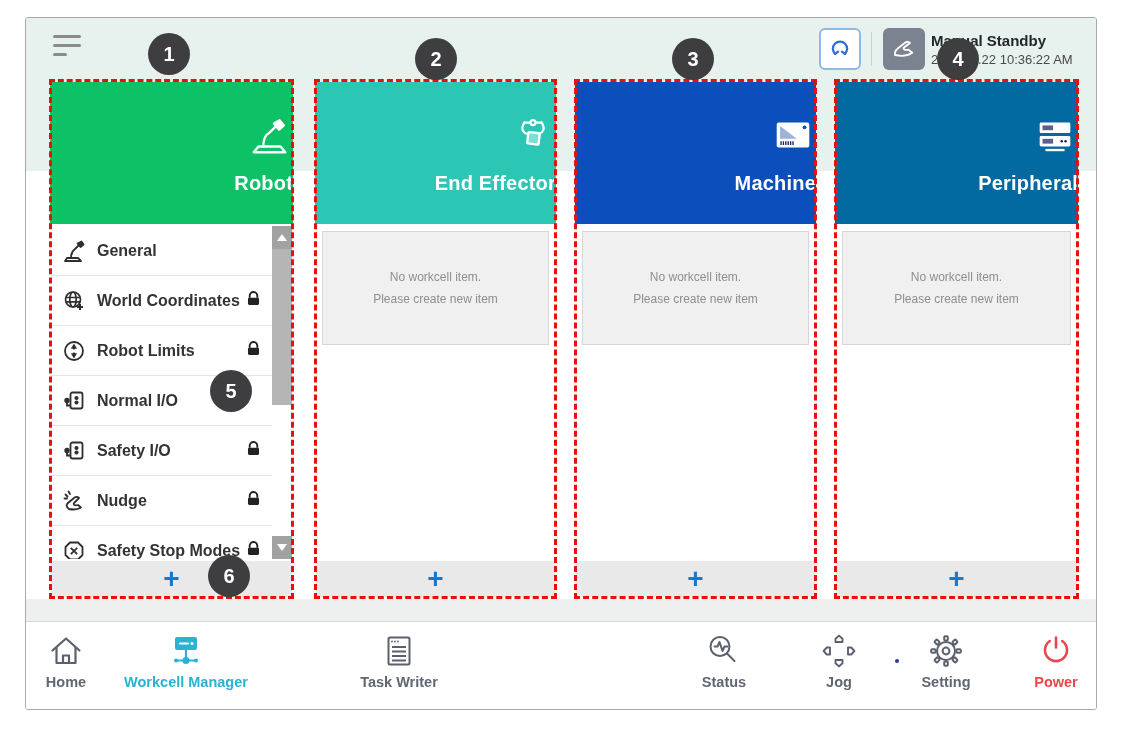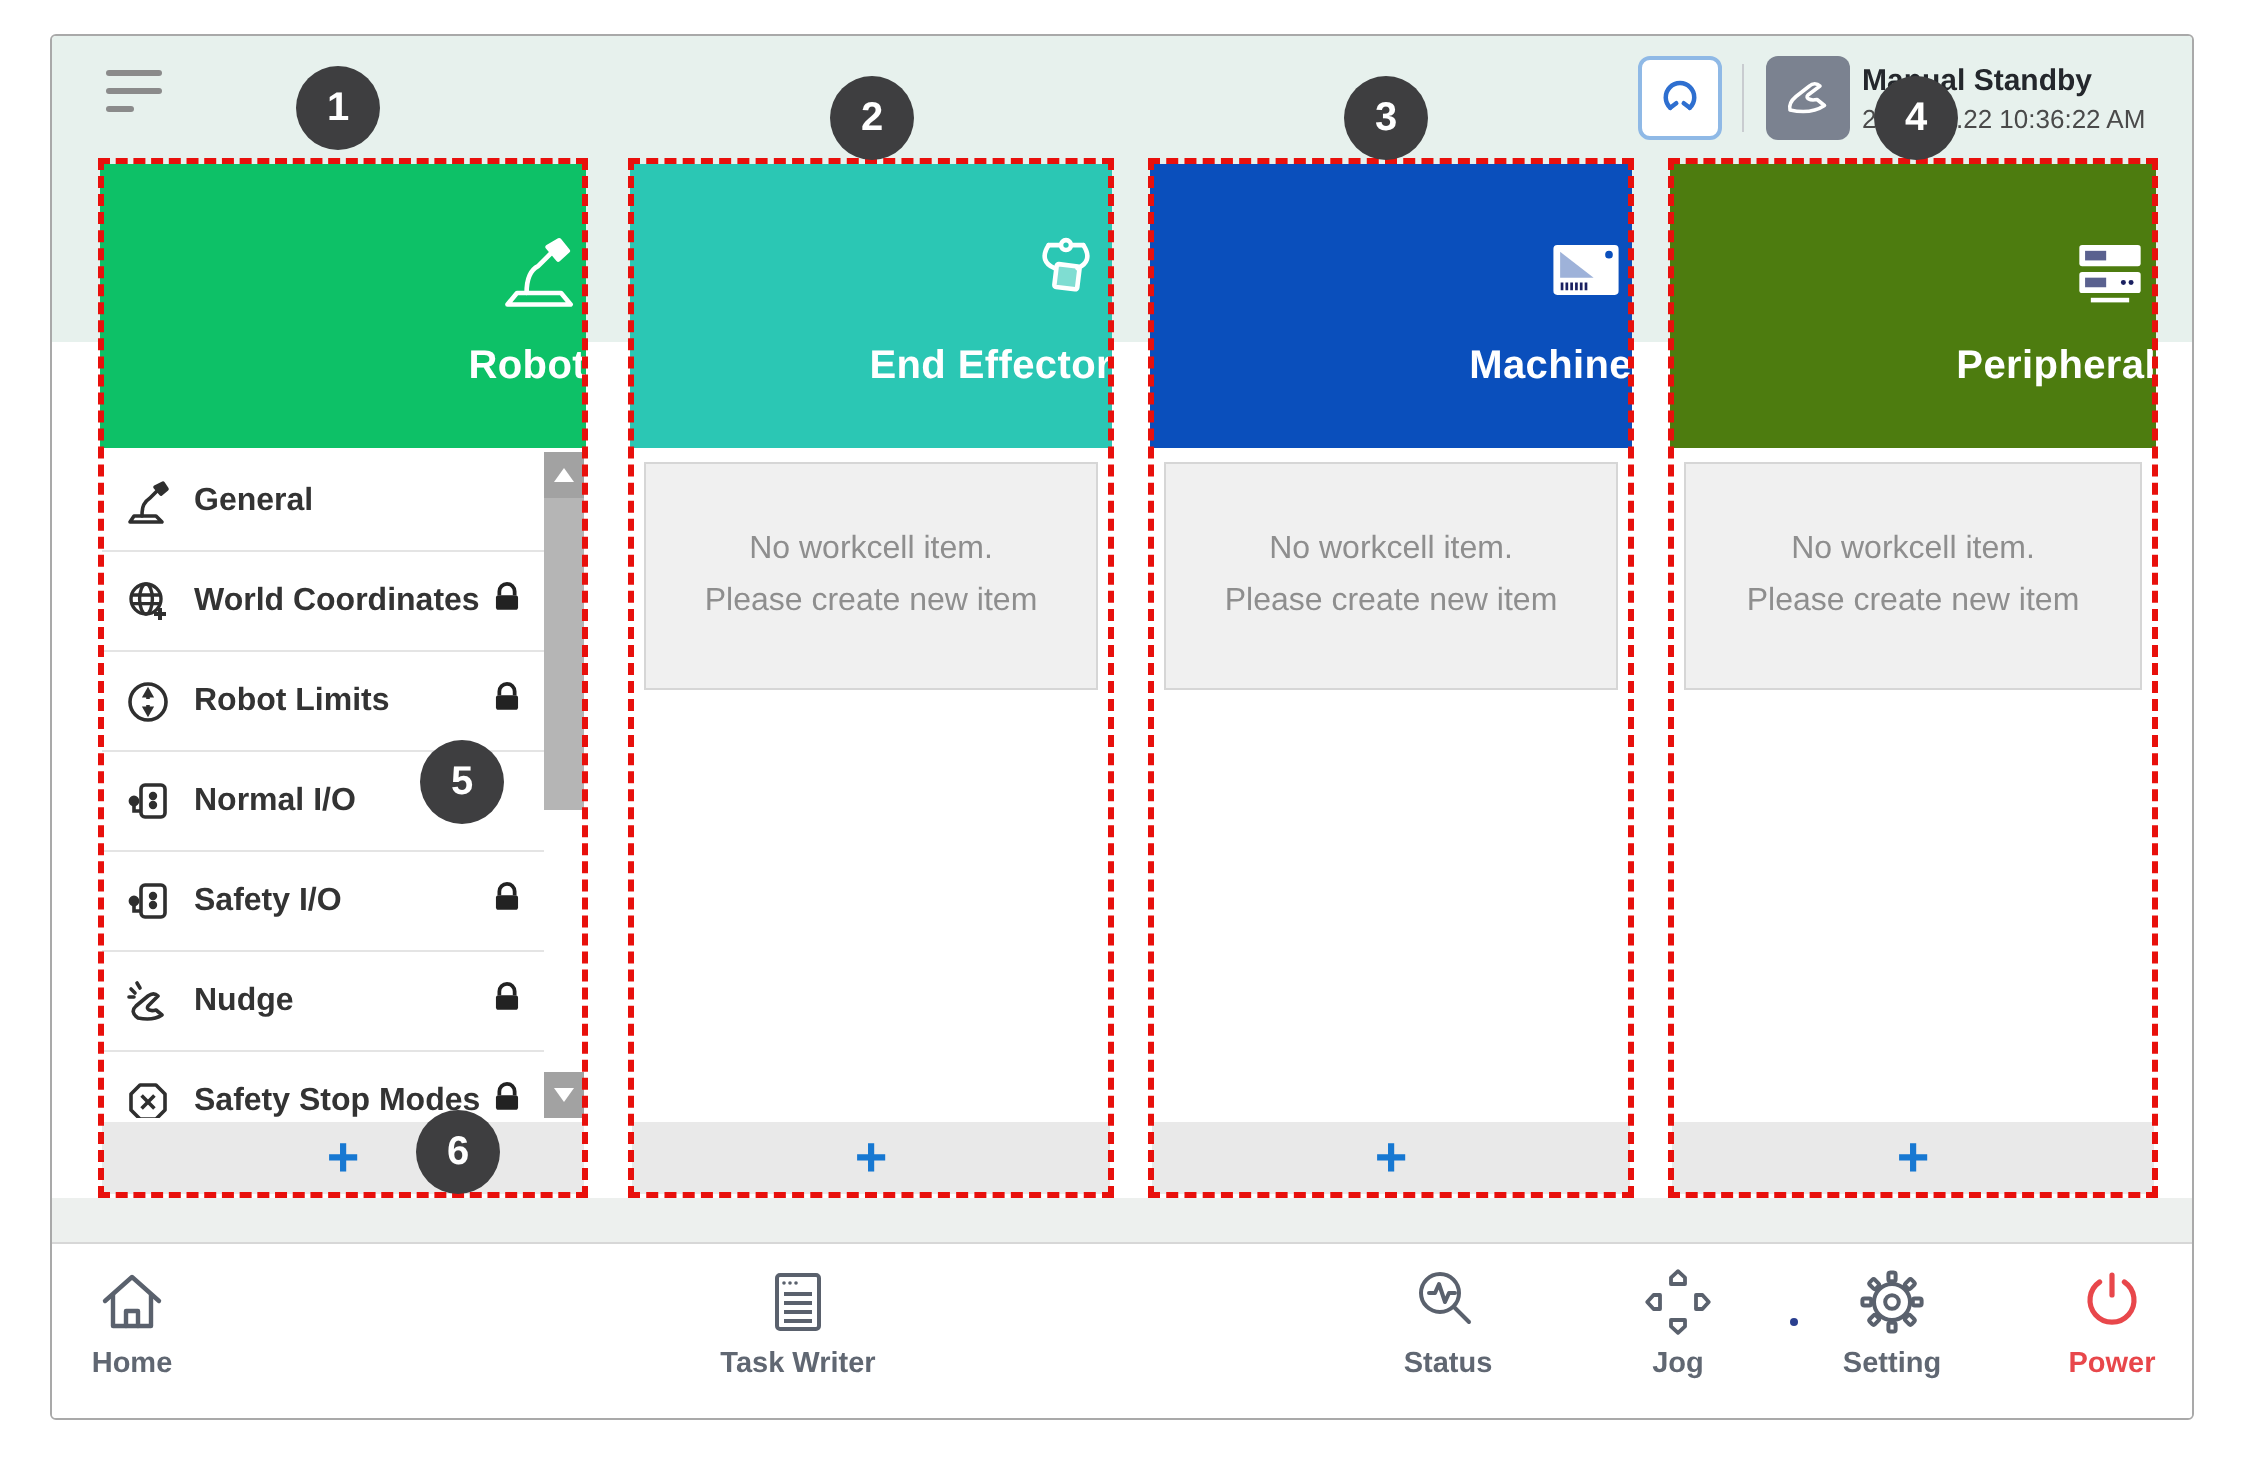--- a/index.html
+++ b/index.html
@@ -26,21 +26,21 @@
   
   .column { position:absolute; top:61px; height:520px; }
   .col-robot { left:23px; width:245px; }
   .col-ee { left:288px; width:243px;text-decoration:underline; }
   .col-machine { left:548px; width:243px; }
   .col-peripheral { left:808px; width:245px; }
   .dash-overlay { position:absolute; inset:0; border:3px dashed #e8100c; z-index:10; pointer-events:none; }
   .col-header { position:absolute; left:1px; right:1px; top:3px; height:142px; display:flex; flex-direction:column; align-items:flex-end; justify-content:center; gap:14px; cursor:pointer; z-index:1; }
   .col-title { color:#fff; font-size:20px; font-weight:700; letter-spacing:.2px; }
   .empty-box { position:absolute; left:8px; right:8px; top:152px; height:114px; background:#f0f0f0; border:1px solid #d6d6d6; display:flex; flex-direction:column; align-items:center; justify-content:center; gap:8px; }
-  .empty-box span { color:#8e8e8e; font-size:16px; }
+  .empty-box span { color:#8e8e8e; font-size:12px; }
   .col-footer { position:absolute; left:2px; right:2px; bottom:2px; height:36px; background:#e9e9e9; display:flex; align-items:center; justify-content:center; cursor:pointer; }
   .plus { font-size:28px; font-weight:700; line-height:30px; }
 
   
   .robot-list { position:absolute; left:2px; right:2px; top:147px; bottom:40px; background:#fef9c3; overflow:hidden; }
   .row { height:50px; display:flex; align-items:center; padding:0 30px 0 8px; border-bottom:1px solid #e4e4e4; background:#fff; cursor:pointer; }
   .row .ric { width:30px; height:30px; flex:0 0 30px; margin-right:8px; display:flex; align-items:center; justify-content:center; }
   .row .rlabel { font-size:16px; font-weight:700; color:#333; white-space:nowrap; }
   .row .lock { margin-left:auto; }
 
@@ -258,21 +258,21 @@
         <span>No workcell item.</span>
         <span>Please create new item</span>
       </div>
       <div class="col-footer">
         <span class="plus" style="color: rgb(23, 120, 210);">+</span>
       </div>
       <div class="dash-overlay" style="border-color: rgb(232, 16, 12);"></div>
     </div>
 
     <div class="column col-peripheral">
-      <div class="col-header" style="background: #4d7c0f;">
+      <div class="col-header" style="background: #0369a1;">
         <svg width="46" height="46" viewBox="0 0 48 48">
           <rect x="8" y="11" width="32" height="11" rx="1.5" fill="#fff"></rect>
           <rect x="8" y="25" width="32" height="11" rx="1.5" fill="#fff"></rect>
           <rect x="11" y="14" width="11" height="5" fill="#5a618f"></rect>
           <rect x="11" y="28" width="11" height="5" fill="#5a618f"></rect>
           <circle cx="31" cy="30.5" r="1.3" fill="#1a2060"></circle>
             <circle cx="35" cy="30.5" r="1.3" fill="#1a2060"></circle>
           <rect x="14" y="38.5" width="20" height="2.4" fill="#fff"></rect>
         </svg>
         <div class="col-title">Peripheral</div>
@@ -293,20 +293,33 @@
 
       <div class="nav-item" style="left:-20px;">
         <svg width="40" height="40" viewBox="0 0 40 40" fill="none" stroke="#5a616d" stroke-width="2.2" stroke-linecap="round" stroke-linejoin="round">
           <path d="M6.5 19.5 L20 7.5 L33.5 19.5"></path>
             <path d="M10.5 16.5 V32 H29.5 V16.5"></path>
             <path d="M17 32 V24.5 H23 V32"></path>
         </svg>
         <span class="nav-label">Home</span>
       </div>
 
+      <div class="nav-item" style="left:100px;">
+        <svg width="40" height="40" viewBox="0 0 40 40" fill="none">
+          <rect x="9" y="6" width="22" height="13" rx="2" fill="#29b2d3"></rect>
+          <path d="M14 12.5 h8" stroke="#fff" stroke-width="2.2" stroke-linecap="round"></path>
+            <circle cx="26" cy="12.5" r="1.5" fill="#fff"></circle>
+          <path d="M20 19 V28" stroke="#29b2d3" stroke-width="2.2"></path>
+          <path d="M10 29.5 H30" stroke="#29b2d3" stroke-width="2.2"></path>
+          <circle cx="20" cy="29.5" r="3.6" fill="#29b2d3"></circle>
+            <circle cx="10" cy="29.5" r="2" fill="#29b2d3"></circle>
+            <circle cx="30" cy="29.5" r="2" fill="#29b2d3"></circle>
+        </svg>
+        <span class="nav-label" style="color: rgb(41, 178, 211);">Workcell Manager</span>
+      </div>
 
 
       <div class="nav-item" style="left:638px;">
         <svg width="40" height="40" viewBox="0 0 40 40" fill="none" stroke="#5a616d" stroke-width="2" stroke-linecap="round" stroke-linejoin="round">
           <circle cx="16" cy="15.5" r="9.5"></circle>
           <path d="M10.5 15.5 h3 l2 -4.5 3 9 2 -4.5 h3"></path>
           <path d="M23 22.5 l7.5 7.5"></path>
         </svg>
         <span class="nav-label">Status</span>
       </div>

